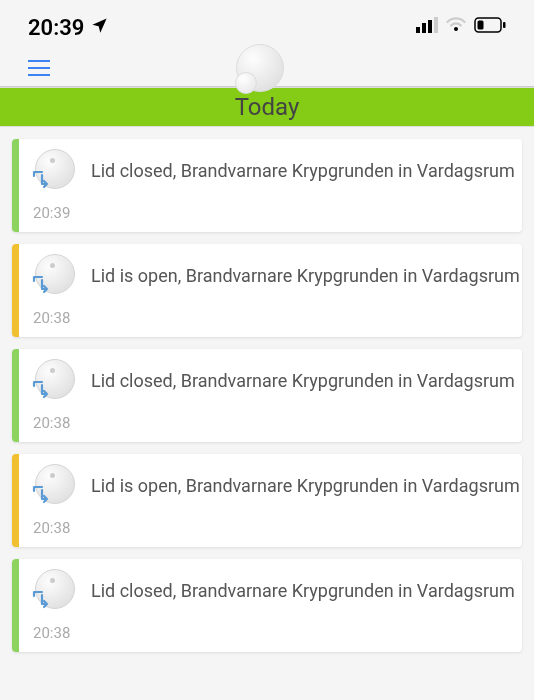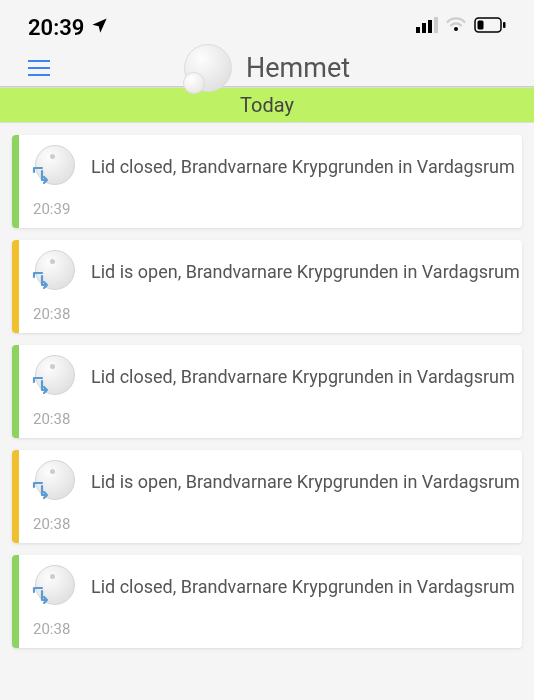--- a/index.html
+++ b/index.html
@@ -86,26 +86,26 @@
       font-size: 27px;
       color: #555;
       font-weight: 400;
     }
     .header-subtitle {
       font-size: 17px;
       color: #aaa;
       font-weight: 400;
     }
     .date-section {
-      background: #bef264;
+      background: #84cc16;
       border-top: 1px solid #ddd;
       border-bottom: 1px solid #ddd;
       text-align: center;
       padding: 5px 0;
-      font-size: 20px;
+      font-size: 24px;
       color: #444;
     }
     .events-list {
       padding: 12px;
       display: flex;
       flex-direction: column;
       gap: 12px;
     }
     .event-card {
       background: #fff;
@@ -217,21 +217,20 @@
 
 <div class="header">
   <div class="hamburger">
     <span></span>
       <span></span>
       <span></span>
   </div>
   <div class="header-center">
     <div class="home-icon"></div>
     <div class="header-text">
-      <div class="header-title">Hemmet</div>
     </div>
   </div>
 </div>
 
 <div class="date-section">Today</div>
 
 <div class="events-list">
 
 <div class="event-card">
       <div class="event-stripe stripe-green"></div>

